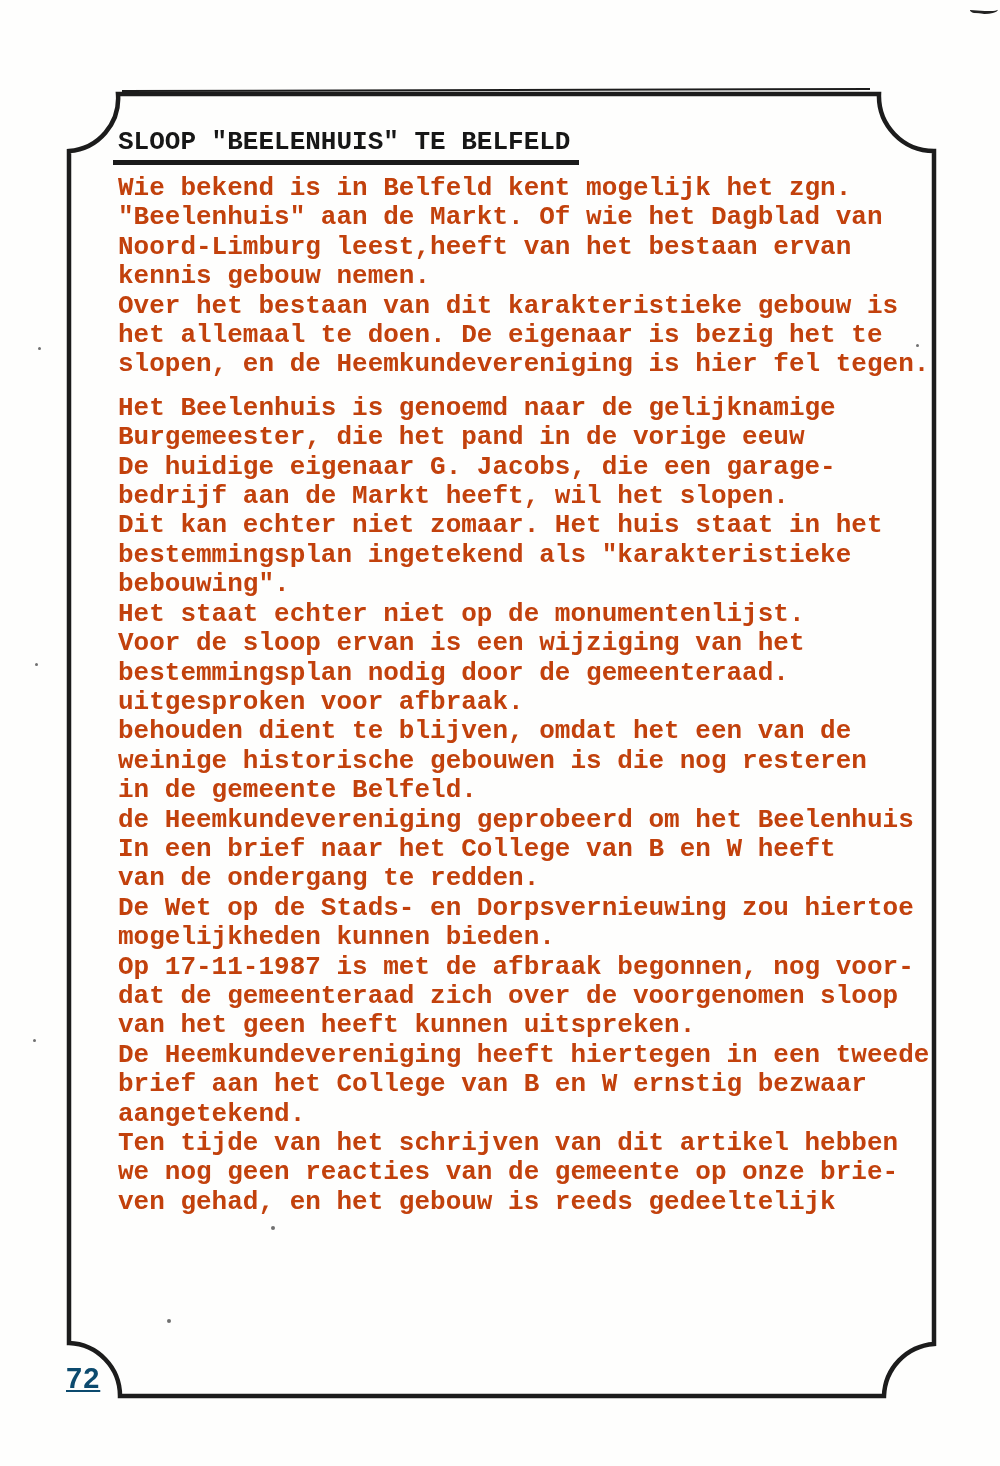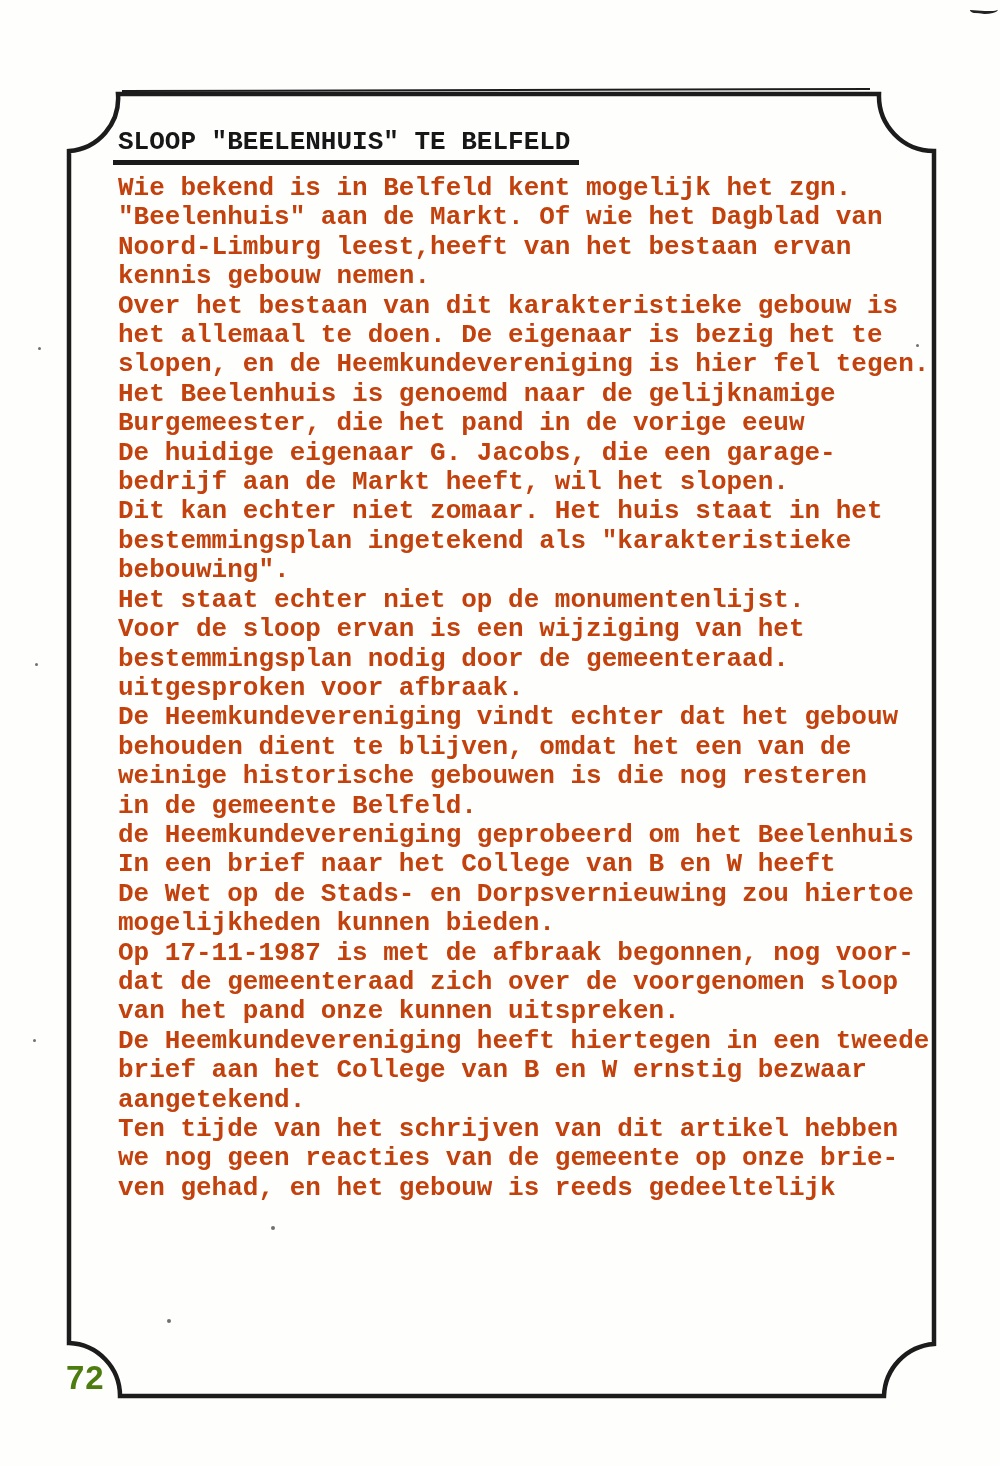--- a/index.html
+++ b/index.html
@@ -48,38 +48,39 @@
     font-weight: bold;
     line-height: 32px;
     letter-spacing: 0;
     border-bottom: 5px solid #1b1b1b;
     white-space: pre;
   }
   .paragraph {
     margin: 0;
   }
   .paragraph-1 { margin-top: 9px; }
-  .paragraph-2 { margin-top: 0; }
+  .paragraph-2 { margin-top: 14px; }
   .line {
     white-space: pre;
     font-size: 26px;
     font-weight: bold;
     line-height: 29.4px;
     color: #c2410c;
   }
   .page-number {
     position: absolute;
     left: 66px;
     top: 1362px;
-    font-size: 33px;
+    font-size: 29px;
     font-weight: bold;
     line-height: 32px;
-    color: #4d7c0f;
+    color: #0c4a6e;
     font-family: "Liberation Sans", sans-serif;
     letter-spacing: 1px;
+    text-decoration: underline;
   }
   .scan-speck {
     position: absolute;
     width: 4px;
     height: 4px;
     border-radius: 50%;
     background: #4c4c4c;
     opacity: 0.8;
   }
   .speck-1 { left: 38px;  top: 347px;  width: 3px; height: 3px; }
@@ -135,31 +136,31 @@
         <div class="line">Burgemeester, die het pand in de vorige eeuw</div>
         <div class="line">De huidige eigenaar G. Jacobs, die een garage-</div>
         <div class="line">bedrijf aan de Markt heeft, wil het slopen.</div>
         <div class="line">Dit kan echter niet zomaar. Het huis staat in het</div>
         <div class="line">bestemmingsplan ingetekend als "karakteristieke</div>
         <div class="line">bebouwing".</div>
         <div class="line">Het staat echter niet op de monumentenlijst.</div>
         <div class="line">Voor de sloop ervan is een wijziging van het</div>
         <div class="line">bestemmingsplan nodig door de gemeenteraad.</div>
         <div class="line">uitgesproken voor afbraak.</div>
-        <div class="line">De Heemkundevereniging vindt echter dat het gebouw</div>
         <div class="line">behouden dient te blijven, omdat het een van de</div>
         <div class="line">weinige historische gebouwen is die nog resteren</div>
         <div class="line">in de gemeente Belfeld.</div>
         <div class="line">de Heemkundevereniging geprobeerd om het Beelenhuis</div>
         <div class="line">In een brief naar het College van B en W heeft</div>
+        <div class="line">van de ondergang te redden.</div>
         <div class="line">De Wet op de Stads- en Dorpsvernieuwing zou hiertoe</div>
         <div class="line">mogelijkheden kunnen bieden.</div>
         <div class="line">Op 17-11-1987 is met de afbraak begonnen, nog voor-</div>
         <div class="line">dat de gemeenteraad zich over de voorgenomen sloop</div>
-        <div class="line">van het pand onze kunnen uitspreken.</div>
+        <div class="line">van het geen heeft kunnen uitspreken.</div>
         <div class="line">De Heemkundevereniging heeft hiertegen in een tweede</div>
         <div class="line">brief aan het College van B en W ernstig bezwaar</div>
         <div class="line">aangetekend.</div>
         <div class="line">Ten tijde van het schrijven van dit artikel hebben</div>
         <div class="line">we nog geen reacties van de gemeente op onze brie-</div>
         <div class="line">ven gehad, en het gebouw is reeds gedeeltelijk</div>
       </div>
   </div>
 
   <div class="page-number">72</div>

